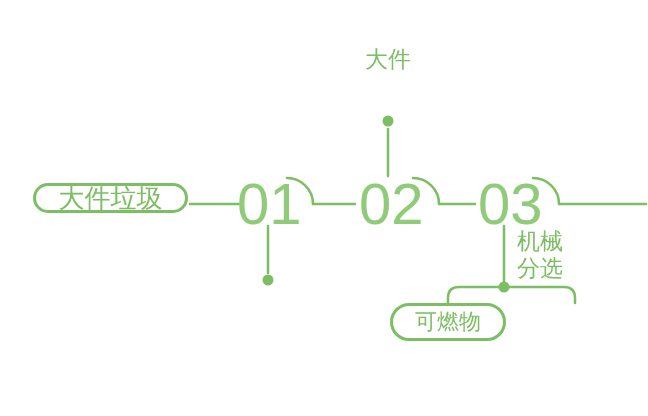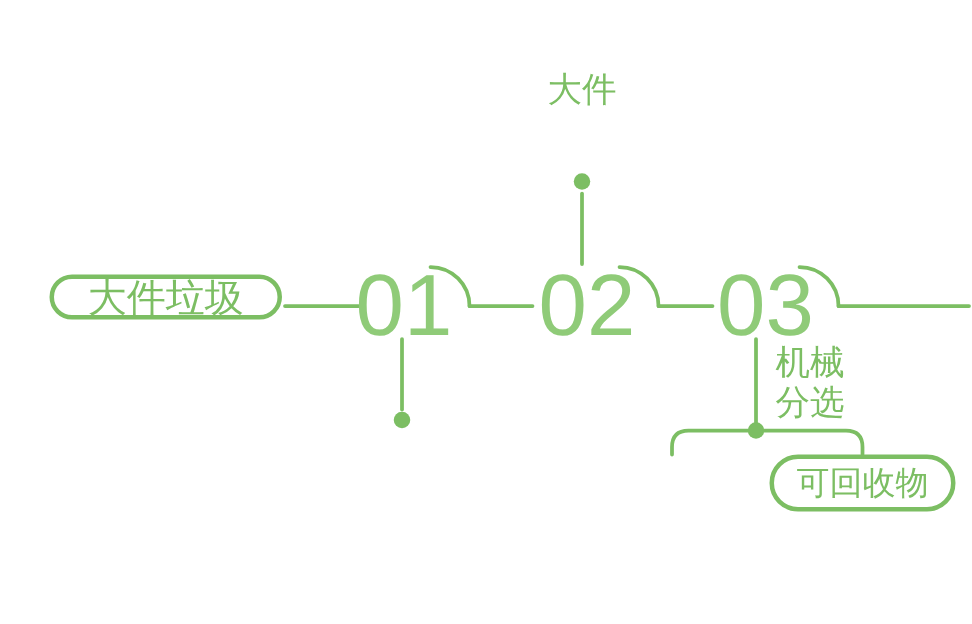--- a/index.html
+++ b/index.html
@@ -68,17 +68,17 @@
 
   <div class="lbl lbl-crushing">
     <div>大件</div>
   </div>
 
   <div class="lbl lbl-sorting">
     <div>机械</div>
     <div>分选</div>
   </div>
 
-  <div class="pill pill-out2">
-    <span>可回收物</span>
+  <div class="pill pill-out1">
+    <span>可燃物</span>
   </div>
 
 </div>
 
 </body></html>

